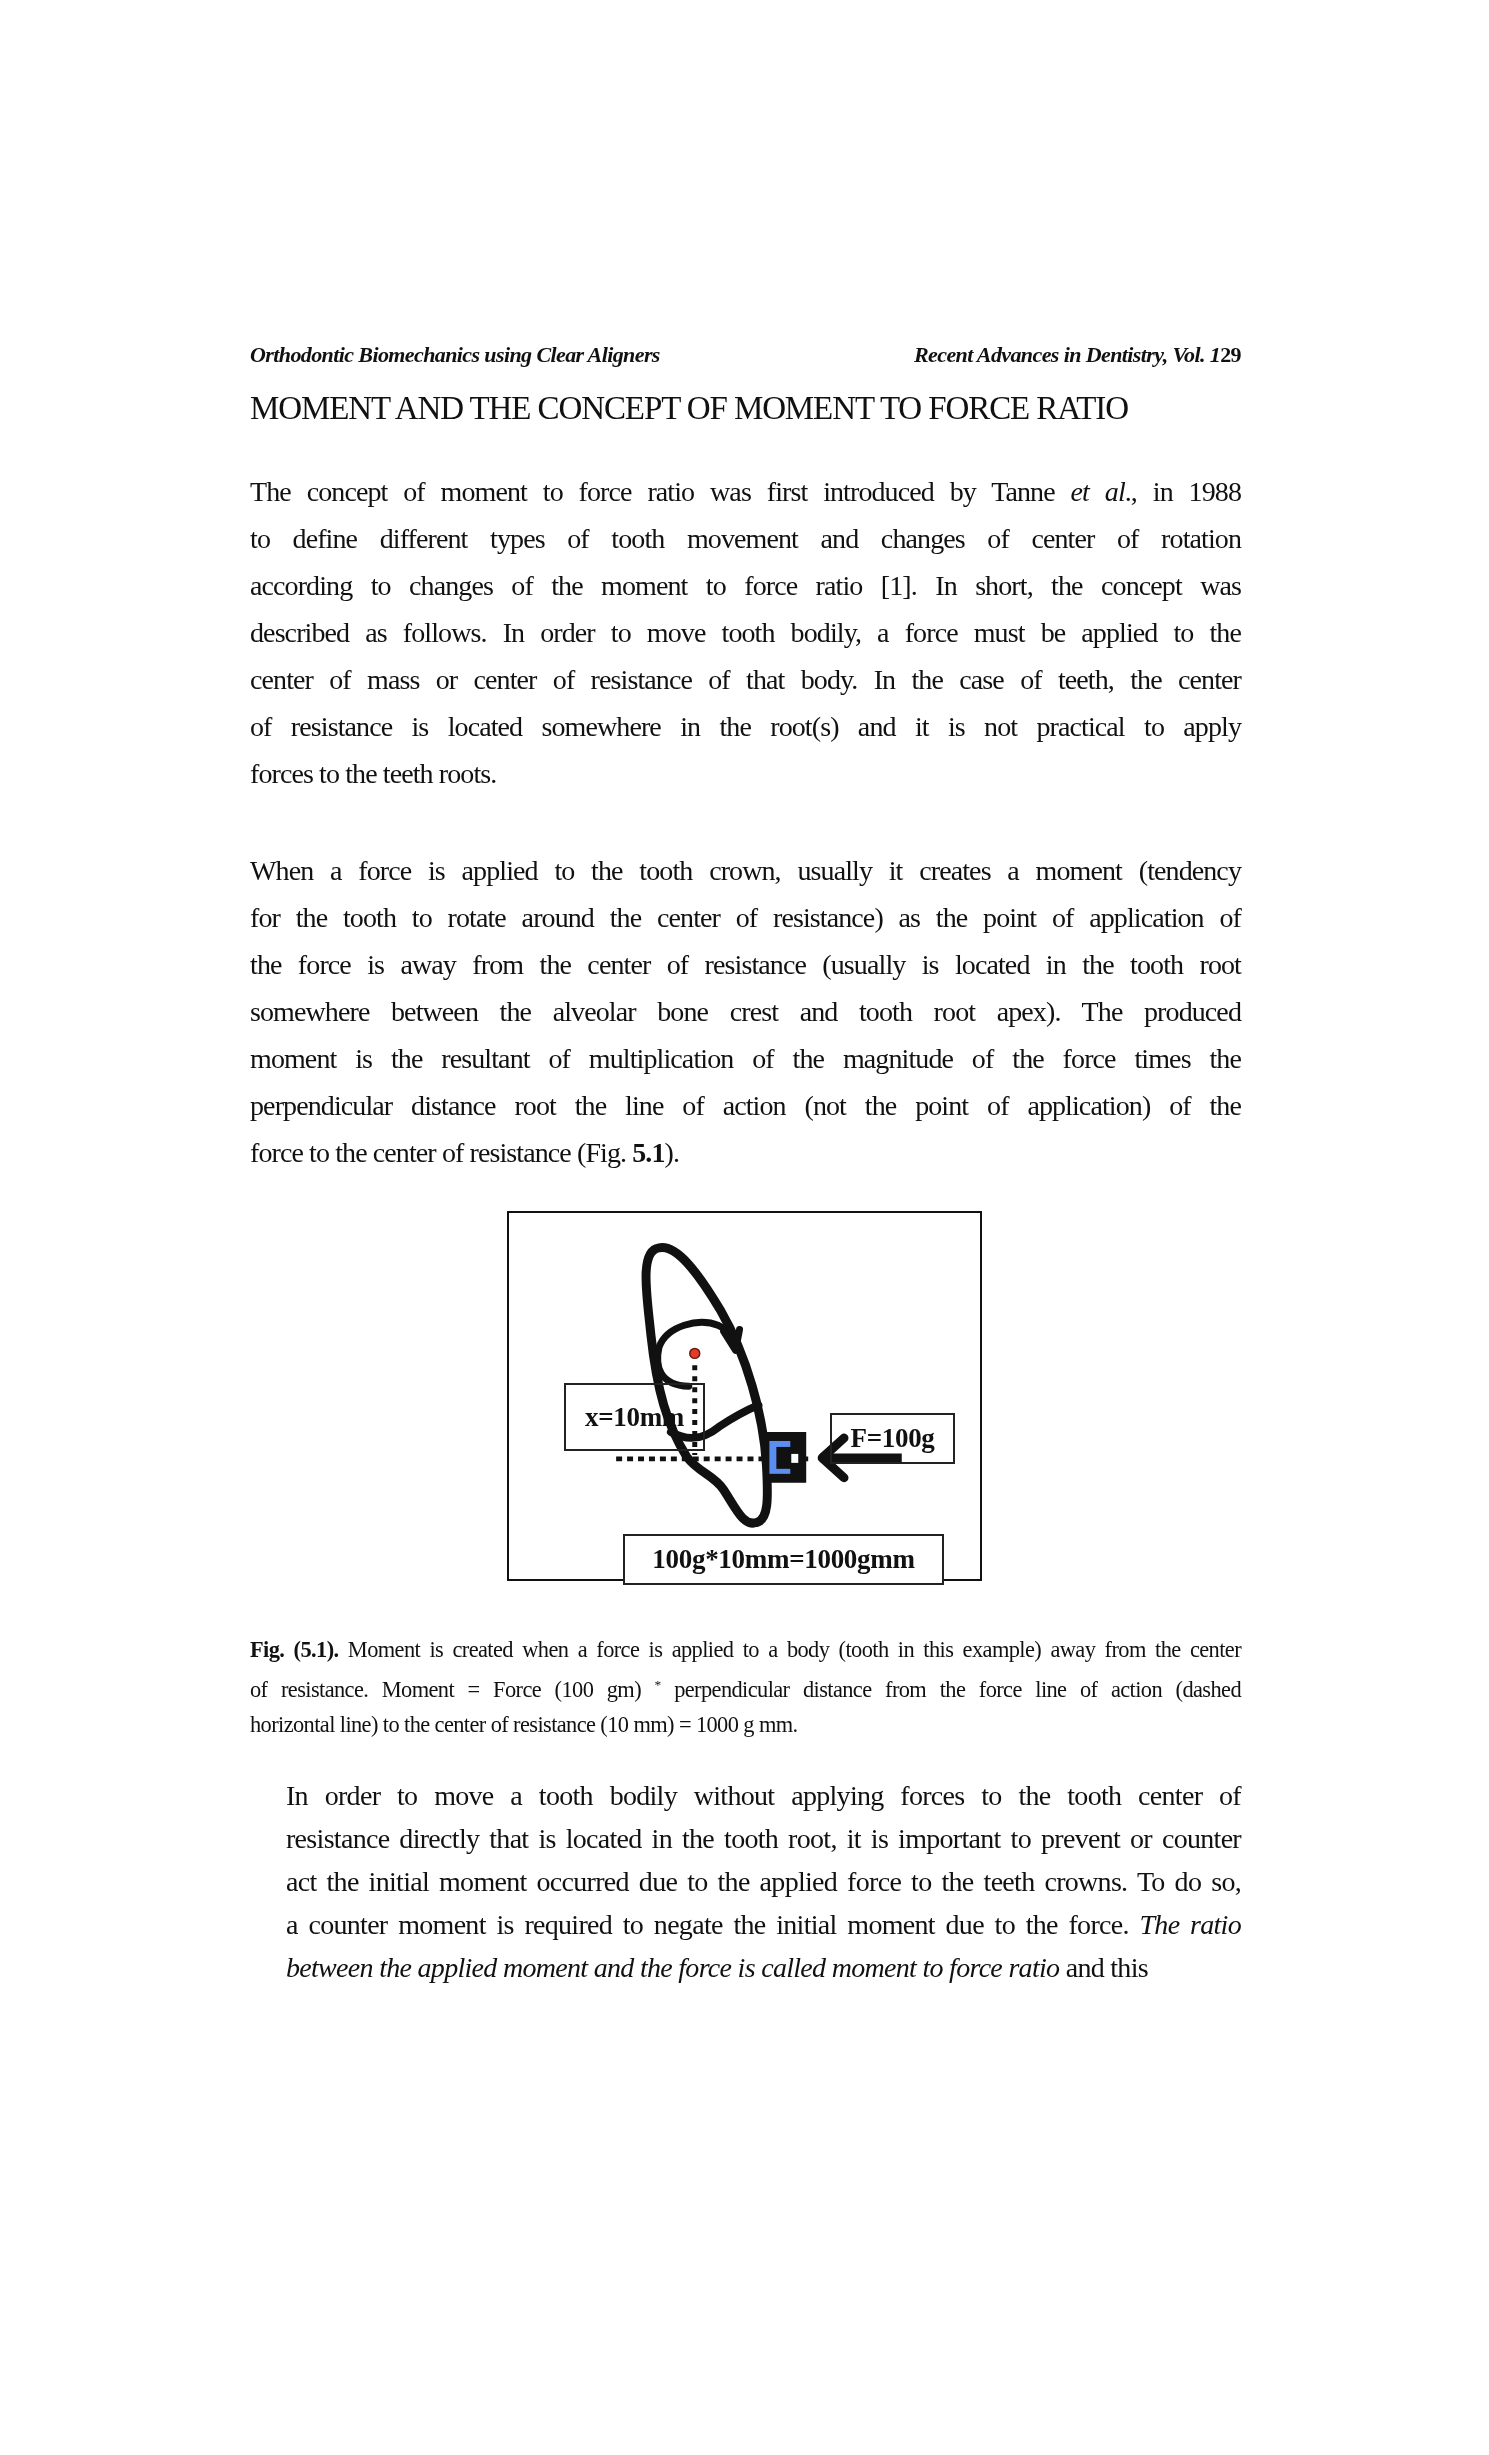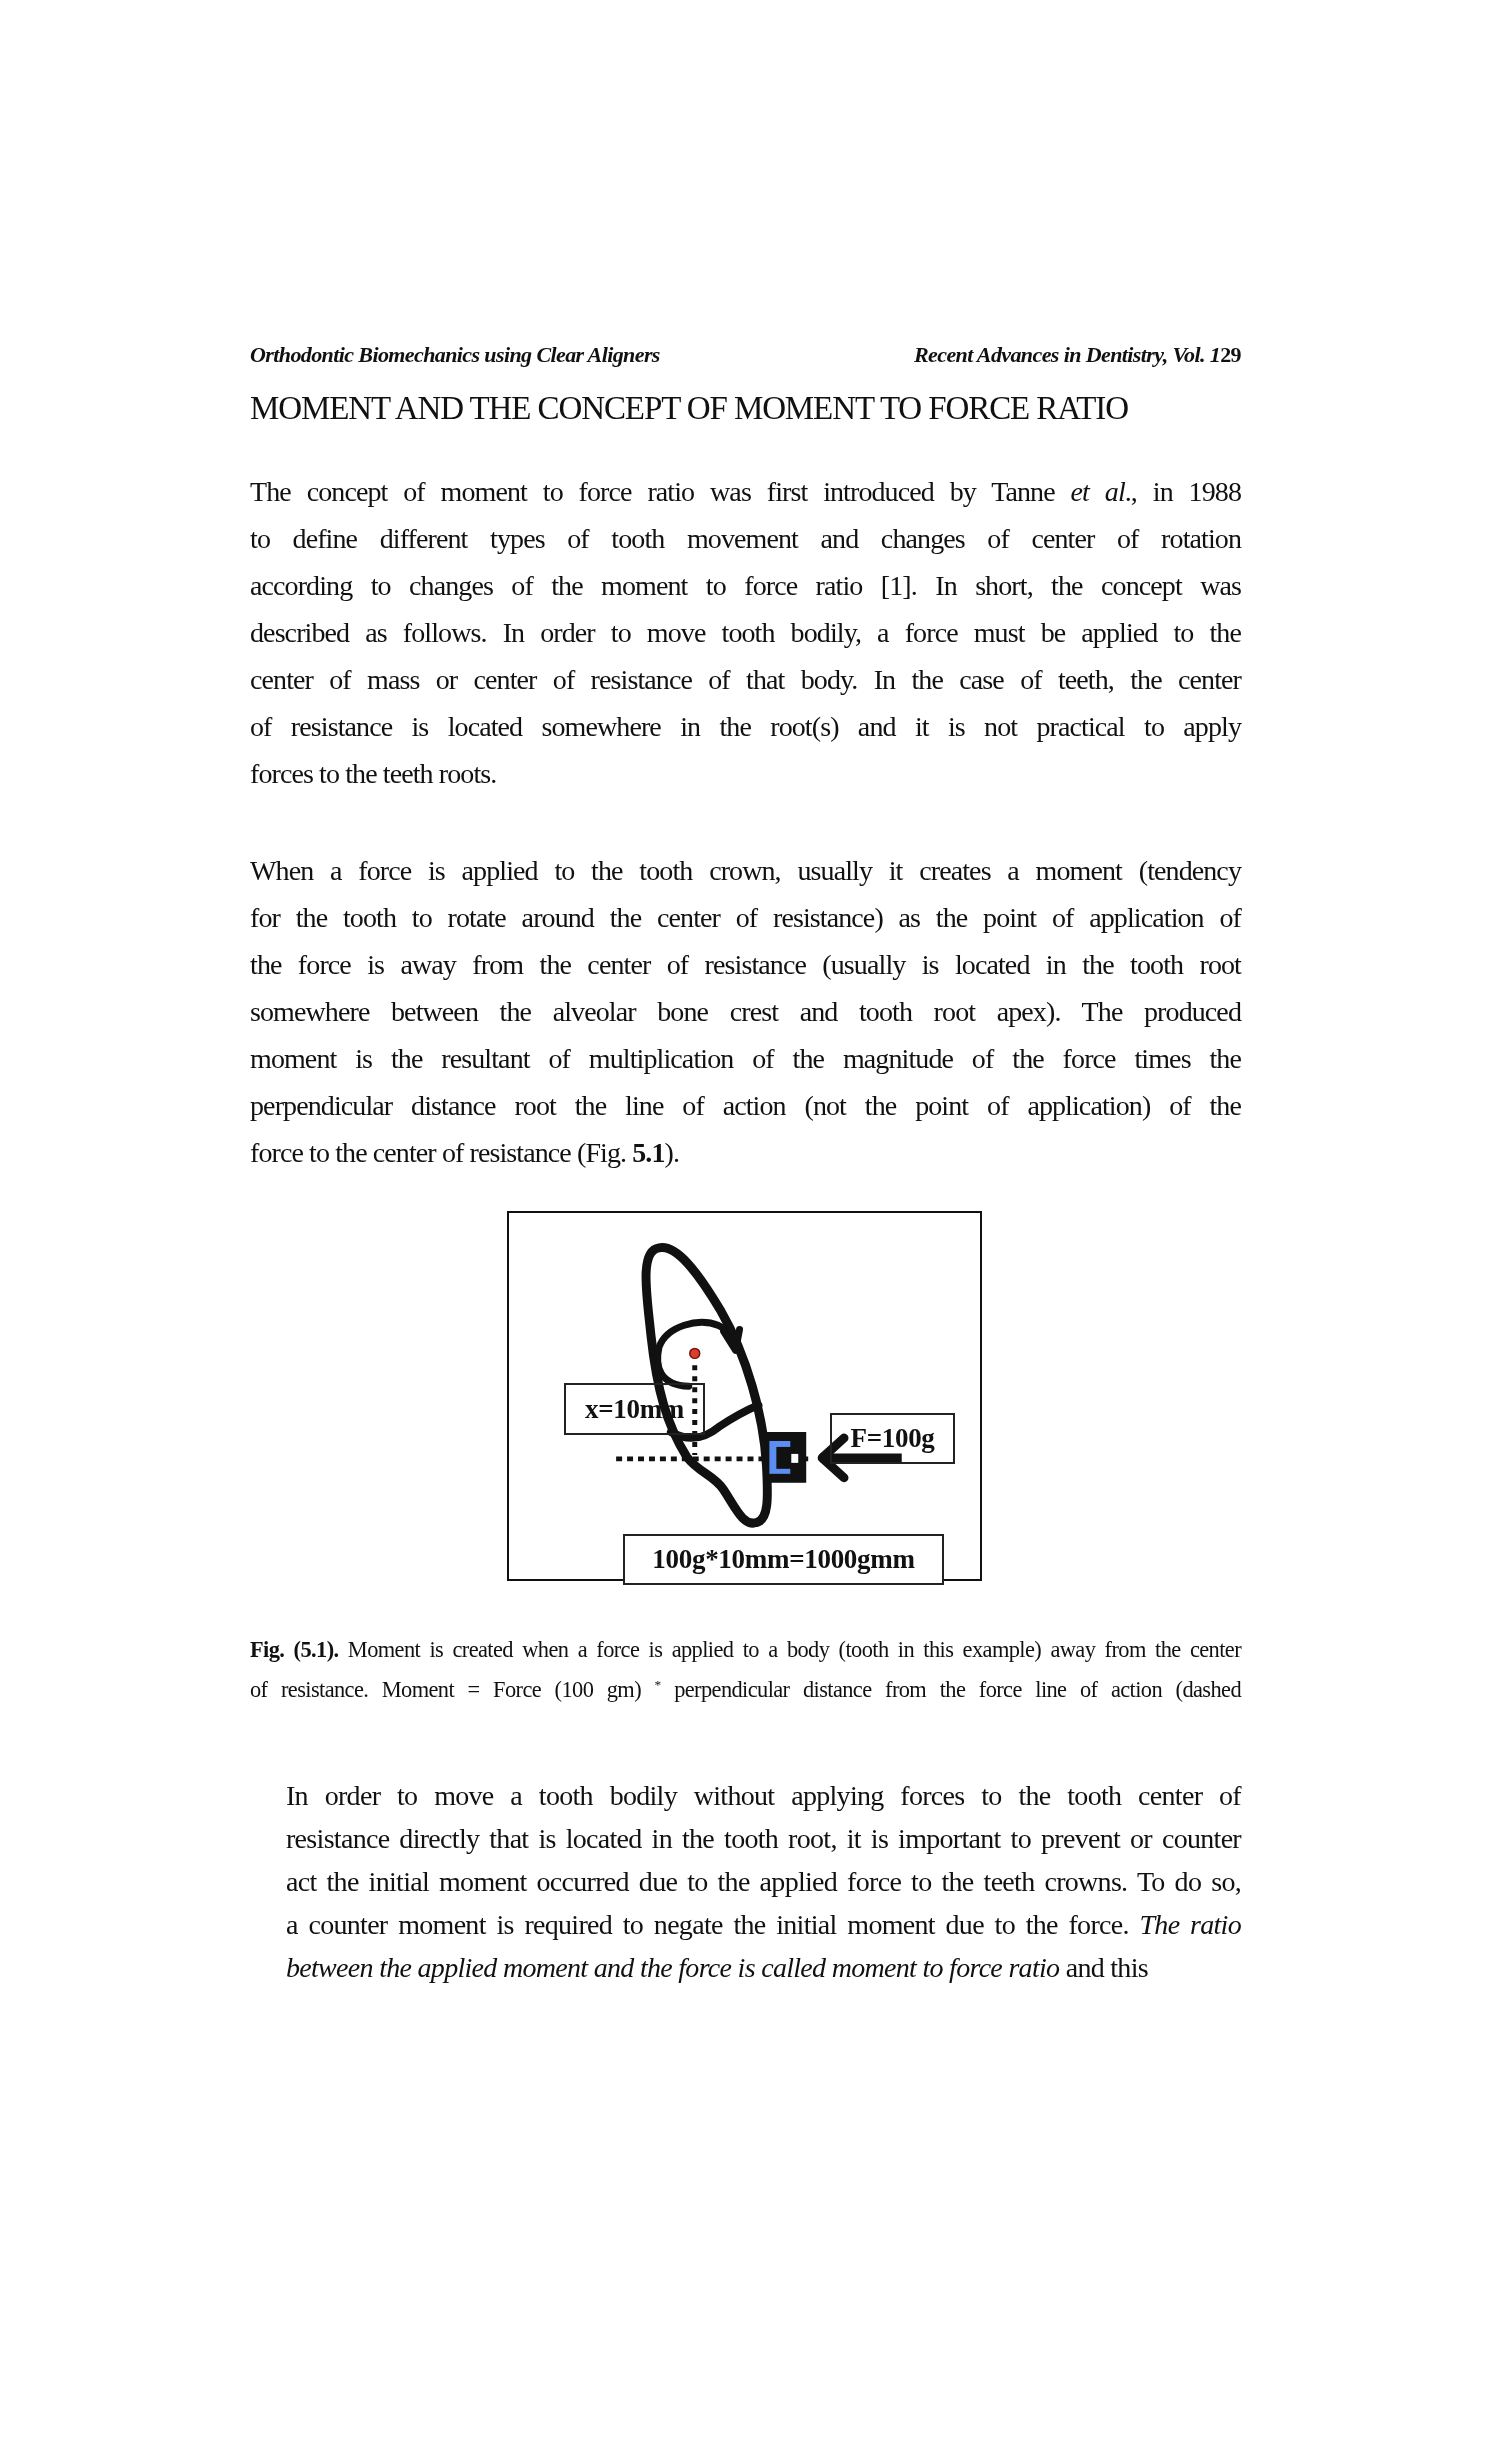--- a/index.html
+++ b/index.html
@@ -197,34 +197,35 @@
 
       <rect x="768" y="1437" width="40" height="51" fill="#111"></rect>
       <rect x="771" y="1446" width="21" height="33" fill="#5b8ef0"></rect>
       <rect x="778" y="1452" width="17" height="22" fill="#111"></rect>
       <rect x="793" y="1459" width="7" height="9" fill="#fff"></rect>
 
       <line x1="822" y1="1463" x2="904" y2="1463" stroke="#111" stroke-width="9"></line>
       <path d="M 846 1443 L 824 1463 L 846 1483" fill="none" stroke="#111" stroke-width="9" stroke-linecap="round" stroke-linejoin="round"></path>
     </svg>
 
-    <div class="fig-label-box" style="left:55px; top:170px; width:141px; height:52px; background:transparent;">
+    <div class="fig-label-box" style="left:55px; top:170px; width:141px; height:68px; background:transparent;">
       <span>x=10mm</span>
     </div>
     <div class="fig-label-box" style="left:311px; top:200px; width:125px; height:51px; background:transparent;margin-left:10px;">
       <span>F=100g</span>
     </div>
     <div class="fig-label-box" style="left:114px; top:321px; width:321px; height:51px;">
       <span>100g*10mm=1000gmm</span>
     </div>
   </div>
 
   <p class="caption">
       <span class="line"><b>Fig. (5.1).</b> Moment is created when a force is applied to a body (tooth in this example) away from the center</span>
       <span class="line">of resistance. Moment = Force (100 gm) <sup style="font-size: 60%;">*</sup> perpendicular distance from the force line of action (dashed</span>
+      <span class="line last">horizontal line) to the center of resistance (10 mm) = 1000 g mm.</span>
     </p>
 
   <p class="para p3">
       <span class="line">In order to move a tooth bodily without applying forces to the tooth center of</span>
       <span class="line">resistance directly that is located in the tooth root, it is important to prevent or counter</span>
       <span class="line">act the initial moment occurred due to the applied force to the teeth crowns. To do so,</span>
       <span class="line">a counter moment is required to negate the initial moment due to the force. <em>The ratio</em></span>
       <span class="line last"><em>between the applied moment and the force is called moment to force ratio</em> and this</span>
     </p>
 

